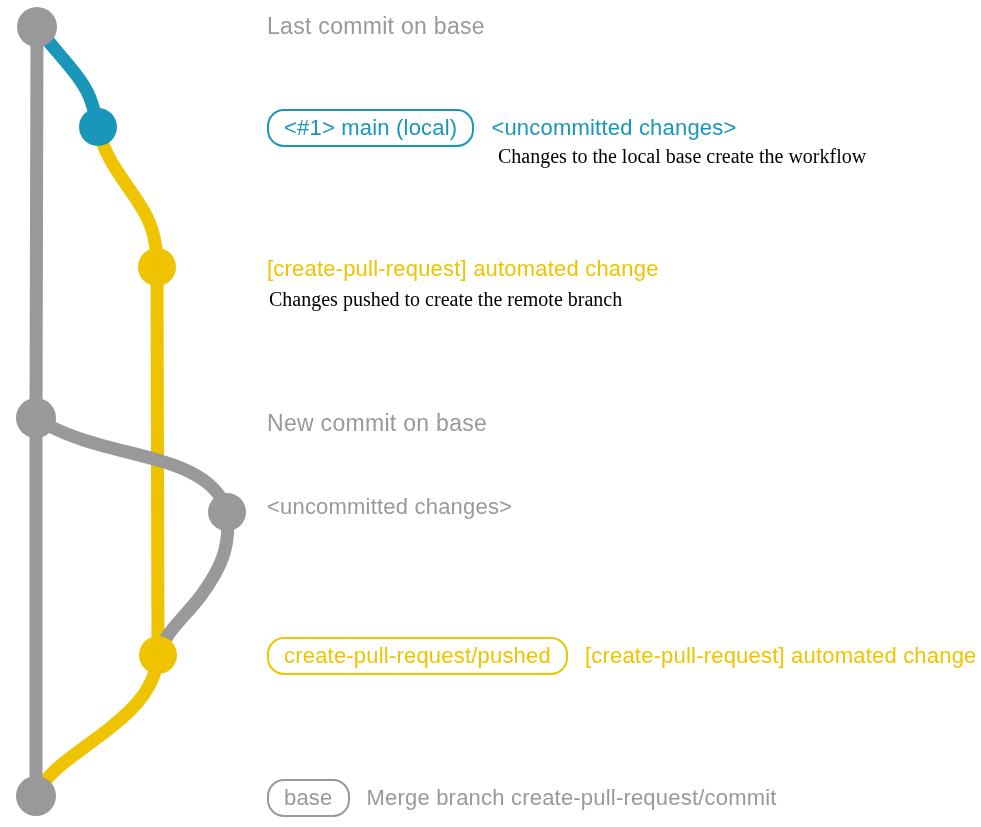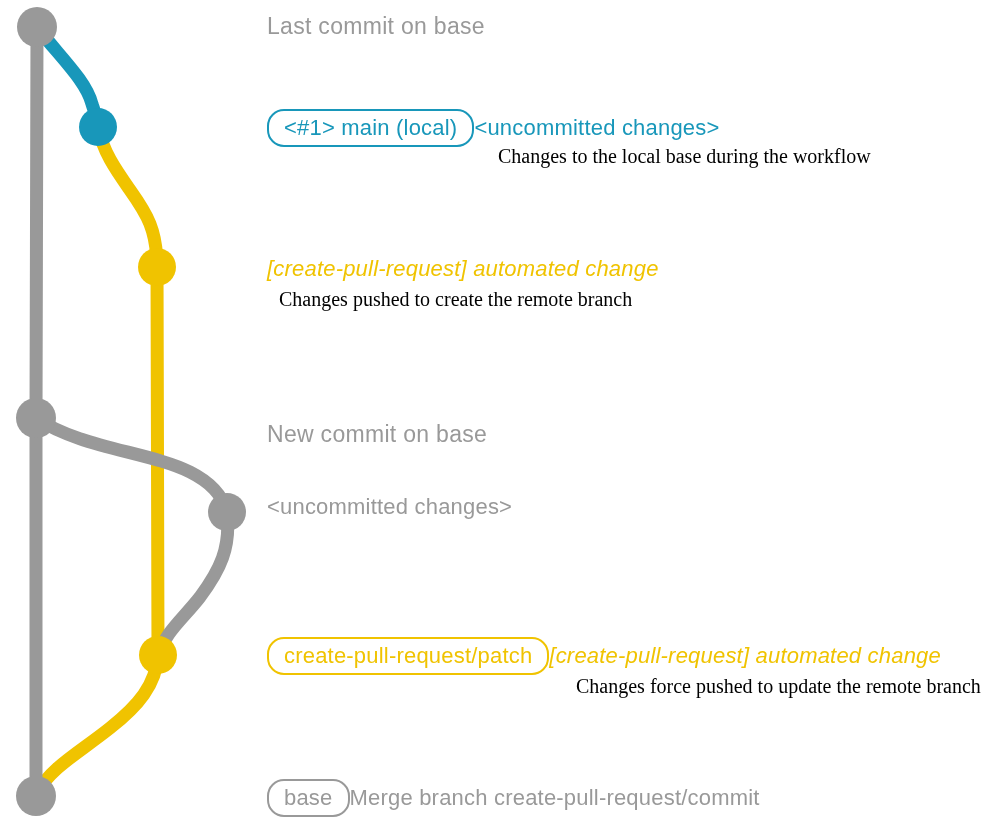--- a/index.html
+++ b/index.html
@@ -36,20 +36,21 @@
   .node.yellow { fill: var(--branch-yellow); }
 
   .anno {
     position: absolute;
     left: 257px;
     white-space: nowrap;
   }
   .row-line {
     display: flex;
     align-items: center;
+    gap: 17px;
   }
   .plain-label {
     font-size: 23px;
     color: var(--base-gray);
     letter-spacing: 0.3px;
   }
   .pill {
     display: inline-block;
     border: 2px solid;
     border-radius: 17px;
@@ -60,21 +61,21 @@
   }
   .pill.blue   { color: var(--branch-blue);   border-color: var(--branch-blue); }
   .pill.gray   { color: var(--base-gray);     border-color: var(--base-gray); }
   .pill.yellow { color: var(--branch-yellow); border-color: var(--branch-yellow); }
   .title {
     font-size: 22px;
     letter-spacing: 0.2px;
   }
   .title.blue   { color: var(--branch-blue); }
   .title.gray   { color: var(--base-gray); }
-  .title.yellow { color: var(--branch-yellow); font-style: italic; }
+  .title.yellow { color: var(--branch-yellow); }
   .caption {
     position: absolute;
     font-family: "Liberation Serif", serif;
     font-size: 20px;
     color: var(--caption-black);
     white-space: nowrap;
   }
 </style>
 </head>
 <body>
@@ -106,44 +107,43 @@
 
   <div class="anno" style="top: 13px;">
     <span class="plain-label">Last commit on base</span>
   </div>
 
   <div class="anno" style="top: 109px;">
     <div class="row-line">
       <span class="pill blue">&lt;#1&gt; main (local)</span>
       <span class="title blue">&lt;uncommitted changes&gt;</span>
     </div>
-    <div class="caption" style="left: 231px; top: 36px;">Changes to the local base during the workflow</div>
+    <div class="caption" style="left: 231px; top: 36px;">Changes to the local base create the workflow</div>
   </div>
 
   <div class="anno" style="top: 256px;">
     <span class="title yellow">[create-pull-request] automated change</span>
-    <div class="caption" style="left: 12px; top: 32px;">Changes pushed to create the remote branch</div>
+    <div class="caption" style="left: 2px; top: 32px;">Changes pushed to create the remote branch</div>
   </div>
 
-  <div class="anno" style="top: 421px;">
+  <div class="anno" style="top: 410px;">
     <span class="plain-label">New commit on base</span>
   </div>
 
   <div class="anno" style="top: 494px;">
     <div class="row-line">
       <span class="title gray">&lt;uncommitted changes&gt;</span>
     </div>
   </div>
 
   <div class="anno" style="top: 637px;">
     <div class="row-line">
-      <span class="pill yellow">create-pull-request/patch</span>
+      <span class="pill yellow">create-pull-request/pushed</span>
       <span class="title yellow">[create-pull-request] automated change</span>
     </div>
-    <div class="caption" style="left: 309px; top: 38px;">Changes force pushed to update the remote branch</div>
   </div>
 
   <div class="anno" style="top: 779px;">
     <div class="row-line">
       <span class="pill gray">base</span>
       <span class="title gray">Merge branch create-pull-request/commit</span>
     </div>
   </div>
 
 </div>

